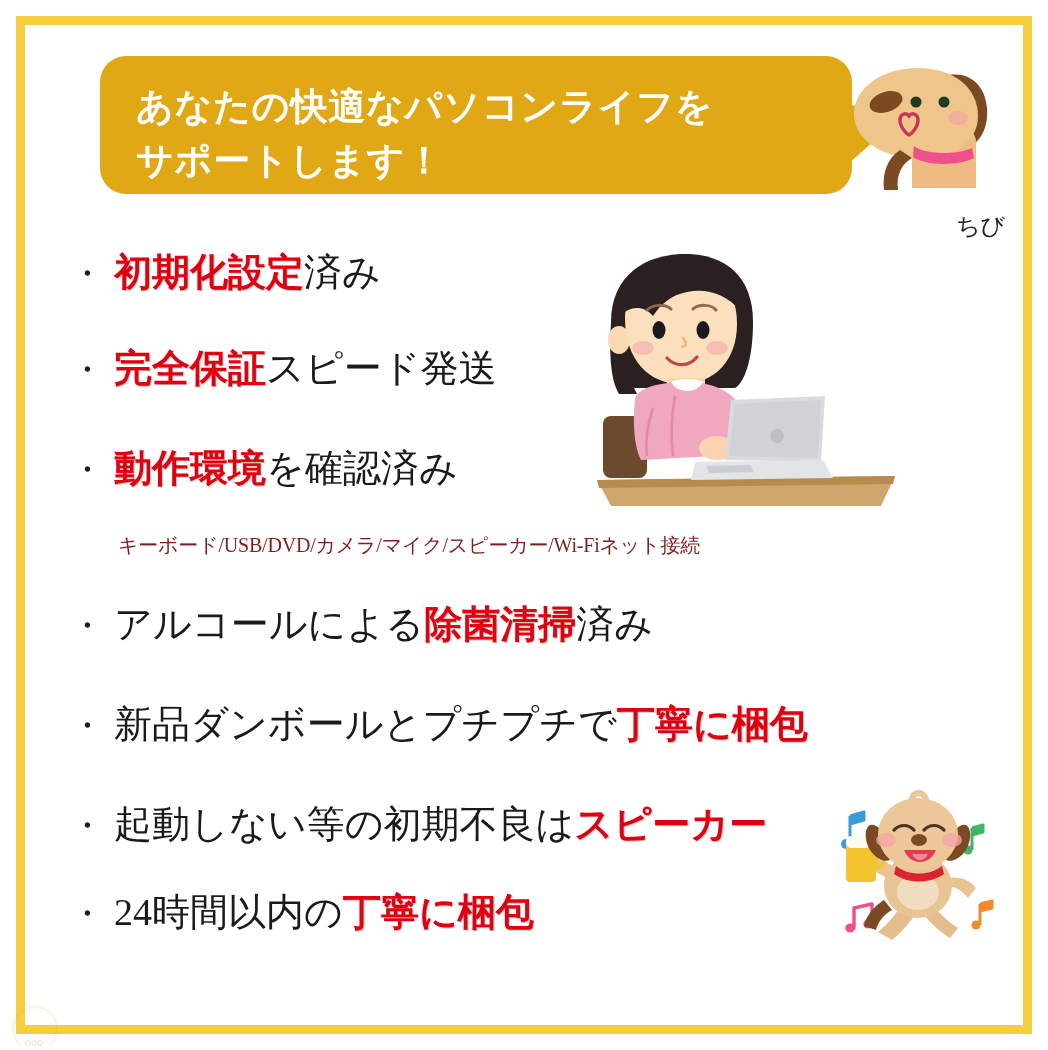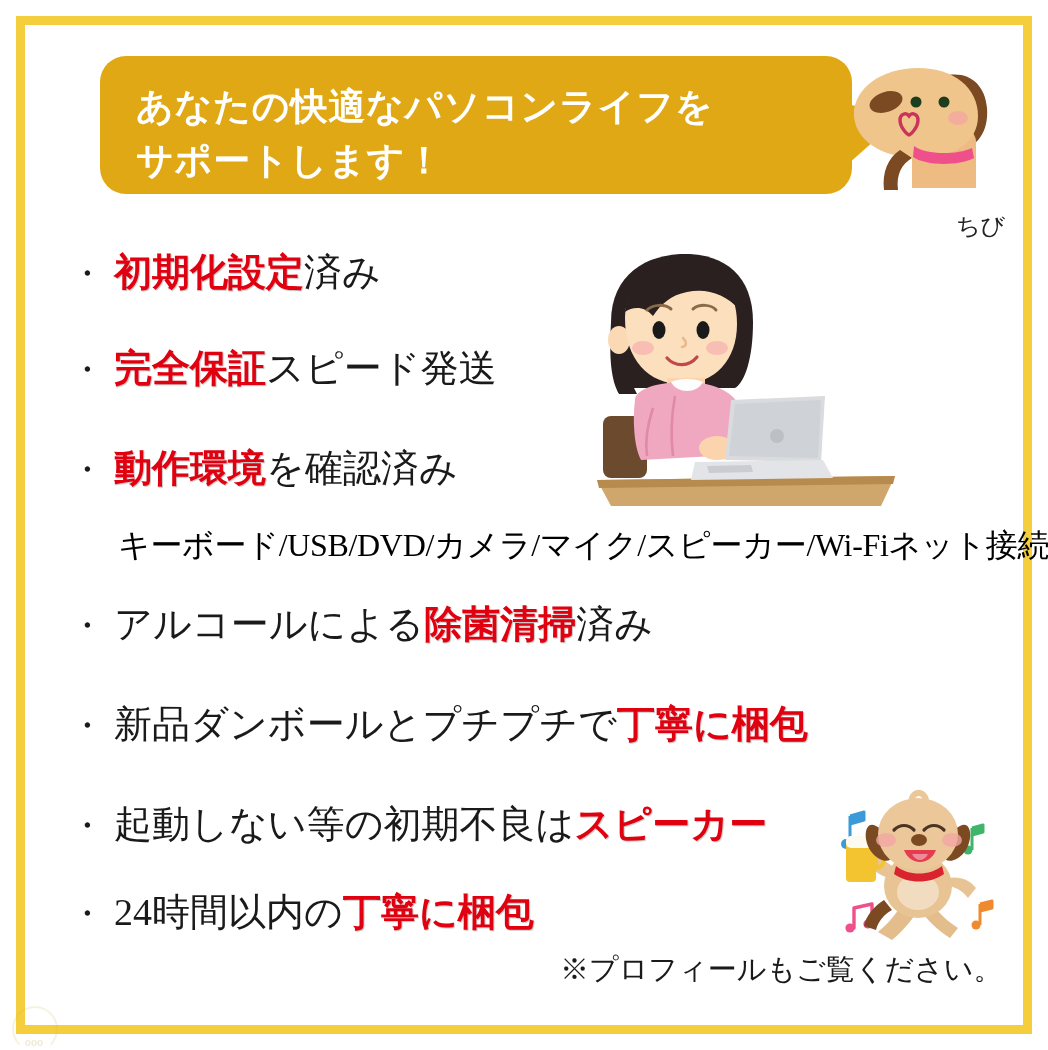--- a/index.html
+++ b/index.html
@@ -144,23 +144,23 @@
     font-family: "Liberation Sans", "DejaVu Sans", sans-serif;
     text-shadow: 1px 1px 1px rgba(120,120,120,0.45);
   }
   .plain {
     color: #1a1a1a;
     font-weight: normal;
   }
   .subnote {
     position: absolute;
     left: 48px;
-    top: 272px;
-    font-size: 32px;
-    color: #000000;
+    top: 280px;
+    font-size: 20px;
+    color: #7f1d1d;
     font-family: "Liberation Serif", "DejaVu Serif", serif;
     white-space: nowrap;
     letter-spacing: -0.01em;
   }
 
   
   .footer-note {
     position: absolute;
     left: 560px;
     top: 950px;
@@ -396,20 +396,19 @@
 
       <ellipse cx="99" cy="60" rx="8" ry="6" fill="#7b4a22"></ellipse>
 
       <path d="M84 70 C90 86 110 86 116 70 Z" fill="#e23c4e"></path>
       <path d="M92 74 C96 82 104 82 108 74 Z" fill="#f08a9a"></path>
 
       <path d="M76 86 C88 96 110 96 122 86 L124 94 C110 104 88 104 74 94 Z" fill="#d9232e"></path>
     </svg>
   </div>
 
-  <div class="footer-note">※プロフィールもご覧ください。</div>
 
   <div class="watermark">
     <div class="arc"></div>
     <span>ooo</span>
   </div>
 
 </div>
 
 </body></html>

